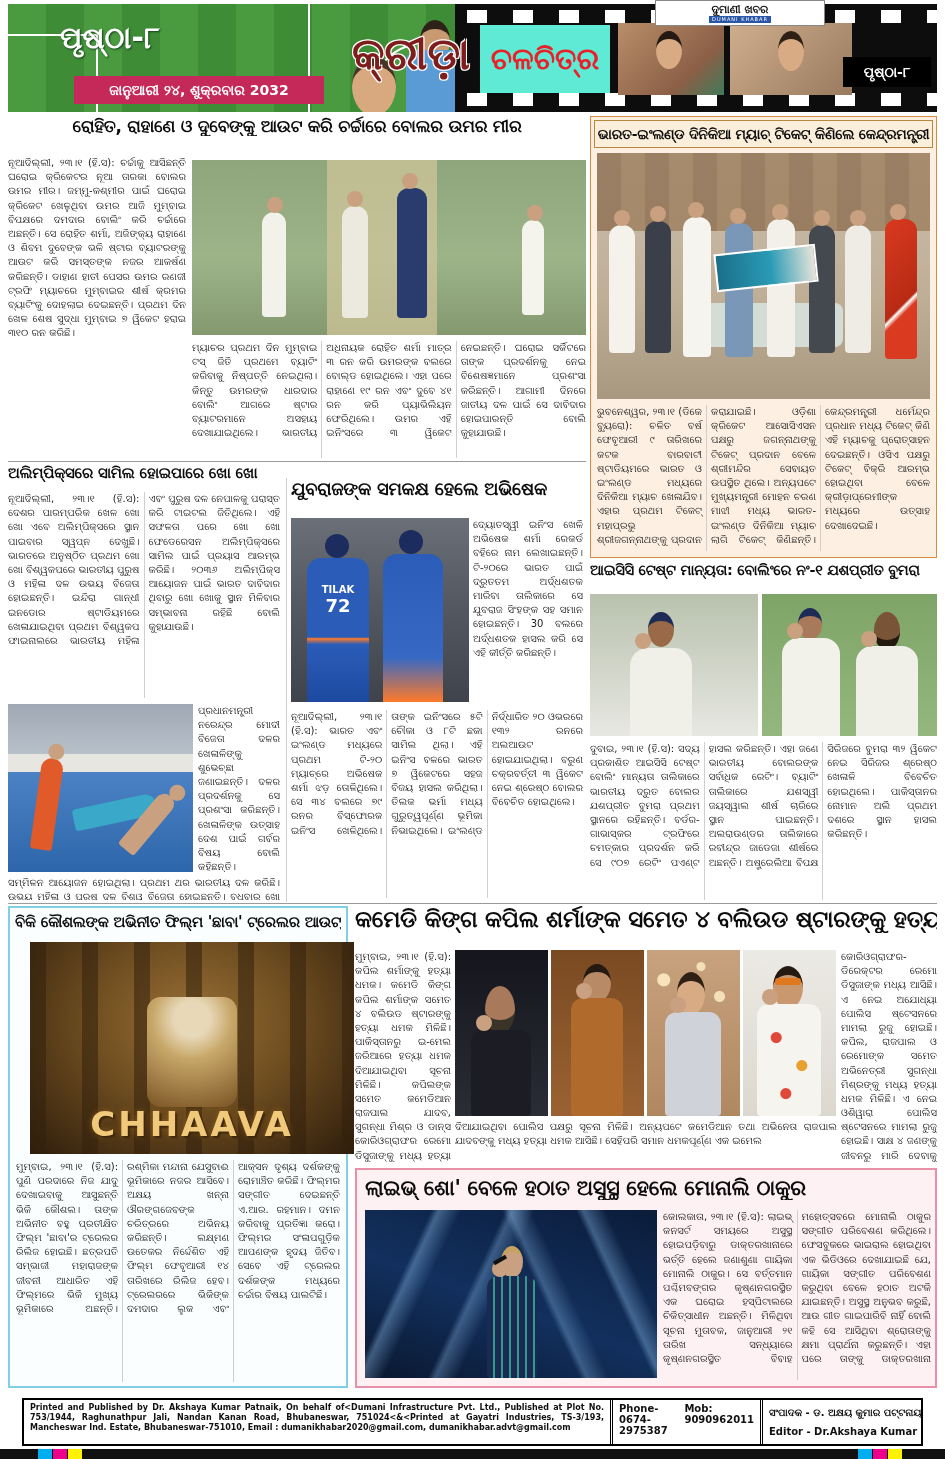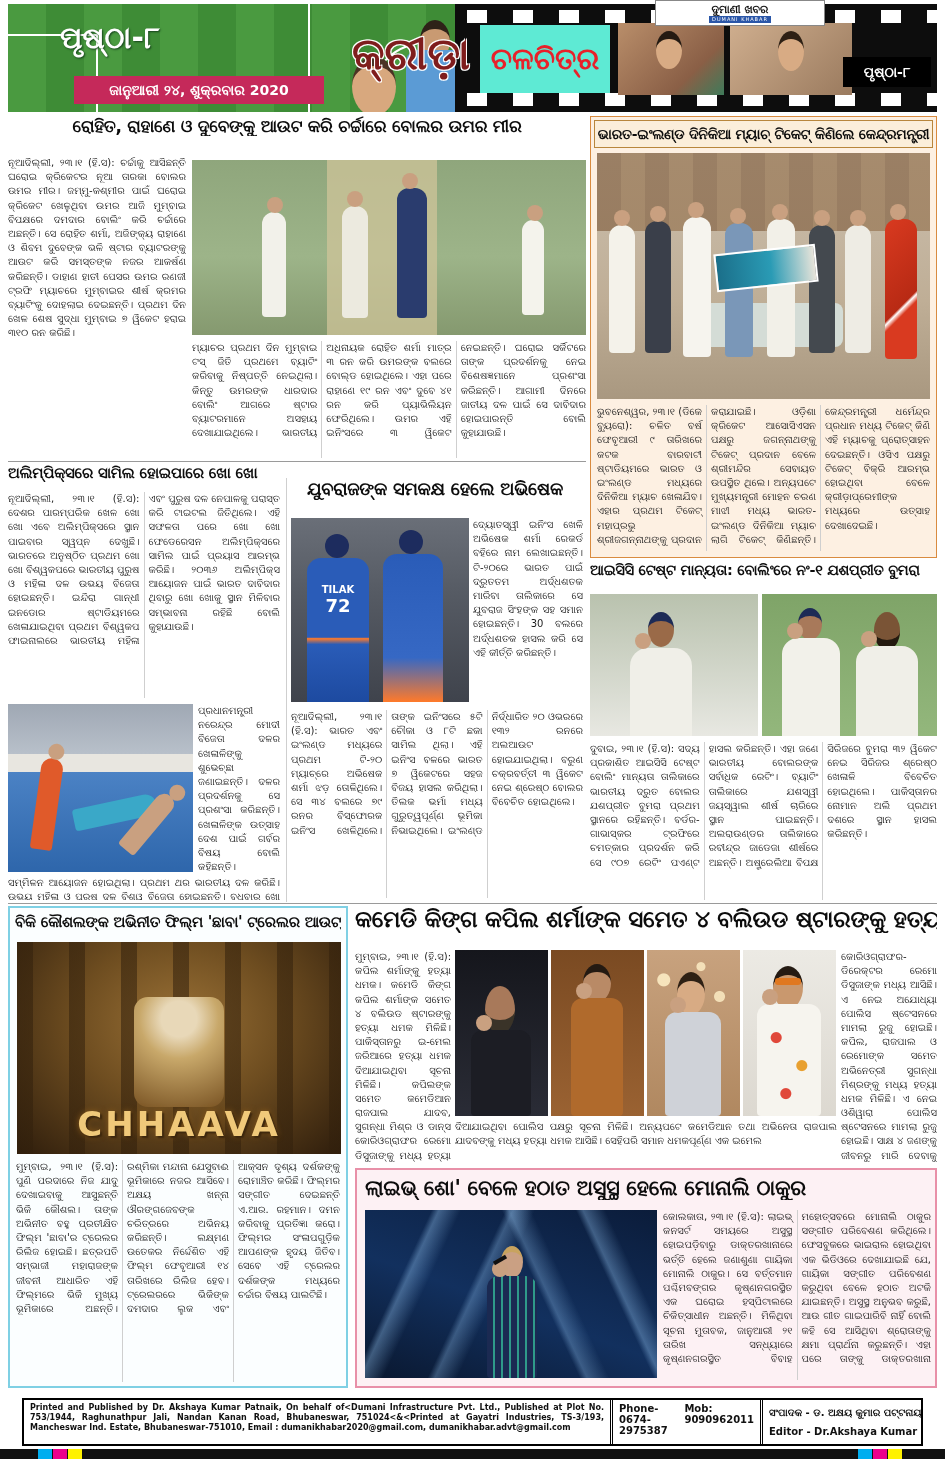--- a/index.html
+++ b/index.html
@@ -68,21 +68,21 @@
   <div class="field">
     <div class="f-circ"></div>
     <div class="f-line" style="left:300px;top:0;width:2px;height:108px;"></div>
     <div class="f-line" style="left:0;top:30px;width:90px;height:2px;"></div>
     <div class="f-line" style="left:88px;top:30px;width:2px;height:78px;"></div>
     <div class="head" style="left:344px;top:52px;width:44px;height:50px;background:#d8a87e;border-top:10px solid #4a3324;"></div>
     <div class="head" style="left:412px;top:16px;width:30px;height:32px;background:#c99a72;border-top:9px solid #2e2218;"></div>
     <div style="position:absolute;left:398px;top:46px;width:60px;height:62px;border-radius:12px 12px 0 0;background:#5b9bd5;"></div>
     <div class="page-label-left">ପୃଷ୍ଠା-୮</div>
   </div>
-  <div class="date-banner">ଜାନୁଆରୀ ୨୪, ଶୁକ୍ରବାର 2020</div>
+  <div class="date-banner">ଜାନୁଆରୀ ୨୪, ଶୁକ୍ରବାର 2032</div>
   <div class="krida">କ୍ରୀଡ଼ା</div>
 
   <div class="filmstrip">
     <div class="sprk" style="top:6px;"></div>
     <div class="sprk" style="bottom:6px;"></div>
     <div class="cine-frame">
       <span>ଚଳଚିତ୍ର</span>
     </div>
     <div class="photo" style="left:163px;top:19px;width:106px;height:72px;background:linear-gradient(135deg,#b98e6a 0%,#8a5f46 70%,#3f7a5a 100%);">
       <div class="head" style="left:38px;top:8px;width:26px;height:30px;background:#d8ab84;border-top:8px solid #241a12;"></div>
@@ -134,21 +134,21 @@
     <div class="photo" style="left:0;top:240px;width:185px;height:168px;background:linear-gradient(180deg,#9fa8b4 0%,#b8c0ca 30%,#4f86c8 32%,#2e66ab 100%);">
       <div style="position:absolute;left:0;top:50px;width:100%;height:18px;background:#e8e6e0;"></div>
       <div class="man" style="left:28px;top:54px;width:22px;height:92px;background:#e05a2a;transform:rotate(8deg);"></div>
       <div class="man" style="left:96px;top:66px;width:22px;height:84px;background:#3aa8c8;transform:rotate(78deg);"></div>
       <div class="man" style="left:130px;top:84px;width:20px;height:70px;background:#c9a080;transform:rotate(40deg);"></div>
     </div>
     <div class="body-text abs" style="left:190px;top:240px;width:82px;height:168px;">ପ୍ରଧାନମନ୍ତ୍ରୀ ନରେନ୍ଦ୍ର ମୋଦୀ ବିଜେତା ଦଳର ଖେଳାଳିଙ୍କୁ ଶୁଭେଚ୍ଛା ଜଣାଇଛନ୍ତି। ଦଳର ପ୍ରଦର୍ଶନକୁ ସେ ପ୍ରଶଂସା କରିଛନ୍ତି। ଖେଳାଳିଙ୍କ ଉତ୍ସାହ ଦେଶ ପାଇଁ ଗର୍ବର ବିଷୟ ବୋଲି କହିଛନ୍ତି।</div>
     <div class="body-text abs" style="left:0;top:412px;width:272px;height:24px;">ସମ୍ମିଳନ ଆୟୋଜନ ହୋଇଥିଲା। ପ୍ରଥମ ଥର ଭାରତୀୟ ଦଳ କରିଛି। ଉଭୟ ମହିଳା ଓ ପୁରୁଷ ଦଳ ବିଶ୍ୱ ବିଜେତା ହୋଇଛନ୍ତି। ବୁଧବାର ଖୋ ଖୋ ବିଶ୍ୱକପ ବିଜେତା ଭାରତୀୟ ପୁରୁଷ ଓ ମହିଳା ଦଳକୁ ସମ୍ବର୍ଦ୍ଧିତ କରାଯାଇଥିଲା।</div>
   </div>
 
-  <div class="abs" style="left:286px;top:478px;width:300px;height:424px;border-left:1px solid #cfcfcf;padding-left:20px;box-sizing:border-box;">
+  <div class="abs" style="left:286px;top:478px;width:300px;height:424px;border-left:1px solid #cfcfcf;padding-left:4px;box-sizing:border-box;">
     <div class="headline" style="font-size:18px;width:296px;">ଯୁବରାଜଙ୍କ ସମକକ୍ଷ ହେଲେ ଅଭିଷେକ</div>
     <div class="photo" style="left:4px;top:40px;width:178px;height:184px;background:linear-gradient(180deg,#6a6f78 0%,#565b64 40%,#3f434c 100%);">
       <div class="head" style="left:34px;top:16px;width:24px;height:24px;background:#1d2c5e;"></div>
       <div style="position:absolute;left:16px;top:40px;width:62px;height:144px;border-radius:14px 14px 0 0;background:linear-gradient(180deg,#2a5cb8 0%,#2a5cb8 55%,#ff7a2a 56%,#2a5cb8 60%,#1d4aa0 100%);">
         <div style="text-align:center;color:#fff;font-size:10px;font-weight:bold;margin-top:26px;">TILAK</div>
         <div style="text-align:center;color:#fff;font-size:18px;font-weight:bold;">72</div>
       </div>
       <div class="head" style="left:108px;top:12px;width:24px;height:24px;background:#1d2c5e;"></div>
       <div style="position:absolute;left:92px;top:36px;width:60px;height:148px;border-radius:14px 14px 0 0;background:linear-gradient(180deg,#2a5cb8 0%,#3668c4 70%,#ff7a2a 100%);"></div>
     </div>
@@ -166,21 +166,21 @@
       <div class="head" style="left:36px;top:14px;width:24px;height:24px;background:#a8795a;border-top:8px solid #1d2b56;"></div>
       <div class="man" style="left:20px;top:44px;width:58px;height:98px;background:#f2f1ea;border-radius:16px 16px 0 0;"></div>
       <div class="head" style="left:112px;top:18px;width:26px;height:28px;background:#7a5436;border-bottom:10px solid #241a10;"></div>
       <div class="man" style="left:94px;top:52px;width:62px;height:90px;background:#f0efe8;border-radius:16px 16px 0 0;"></div>
     </div>
     <div class="body-text cols3 abs" style="left:0;top:180px;width:347px;height:158px;">ଦୁବାଇ, ୨୩।୧ (ହି.ସ): ସଦ୍ୟ ପ୍ରକାଶିତ ଆଇସିସି ଟେଷ୍ଟ ବୋଲିଂ ମାନ୍ୟତା ତାଲିକାରେ ଭାରତୀୟ ଦ୍ରୁତ ବୋଲର ଯଶପ୍ରୀତ ବୁମରା ପ୍ରଥମ ସ୍ଥାନରେ ରହିଛନ୍ତି। ବର୍ଡର-ଗାଭାସ୍କର ଟ୍ରଫିରେ ଚମତ୍କାର ପ୍ରଦର୍ଶନ କରି ସେ ୯୦୭ ରେଟିଂ ପଏଣ୍ଟ ହାସଲ କରିଛନ୍ତି। ଏହା ଜଣେ ଭାରତୀୟ ବୋଲରଙ୍କ ସର୍ବାଧିକ ରେଟିଂ। ବ୍ୟାଟିଂ ତାଲିକାରେ ଯଶସ୍ୱୀ ଜୟସ୍ୱାଲ ଶୀର୍ଷ ଚାରିରେ ସ୍ଥାନ ପାଇଛନ୍ତି। ଅଲରାଉଣ୍ଡର ତାଲିକାରେ ରବୀନ୍ଦ୍ର ଜାଡେଜା ଶୀର୍ଷରେ ଅଛନ୍ତି। ଅଷ୍ଟ୍ରେଲିଆ ବିପକ୍ଷ ସିରିଜରେ ବୁମରା ୩୨ ୱିକେଟ ନେଇ ସିରିଜର ଶ୍ରେଷ୍ଠ ଖେଳାଳି ବିବେଚିତ ହୋଇଥିଲେ। ପାକିସ୍ତାନର ନୋମାନ ଅଲି ପ୍ରଥମ ଦଶରେ ସ୍ଥାନ ହାସଲ କରିଛନ୍ତି।</div>
   </div>
 
   <div class="blue-box">
     <div class="headline" style="font-size:15px;margin:5px 5px 0 5px;">ବିକି କୌଶଲଙ୍କ ଅଭିନୀତ ଫିଲ୍ମ 'ଛାବା' ଟ୍ରେଲର ଆଉଟ୍</div>
-    <div class="photo poster" style="left:7px;top:34px;width:324px;height:212px;">
+    <div class="photo poster" style="left:20px;top:34px;width:324px;height:212px;">
       <div class="cols-bg"></div>
       <div class="seat"></div>
       <div class="poster-title">CHHAAVA</div>
     </div>
     <div class="body-text cols3" style="position:absolute;left:6px;top:252px;width:324px;height:222px;">ମୁମ୍ବାଇ, ୨୩।୧ (ହି.ସ): ପୁଣି ପରଦାରେ ନିଜ ଯାଦୁ ଦେଖାଇବାକୁ ଆସୁଛନ୍ତି ଭିକି କୌଶଲ। ତାଙ୍କ ଅଭିନୀତ ବହୁ ପ୍ରତୀକ୍ଷିତ ଫିଲ୍ମ 'ଛାବା'ର ଟ୍ରେଲର ରିଲିଜ ହୋଇଛି। ଛତ୍ରପତି ସମ୍ଭାଜୀ ମହାରାଜଙ୍କ ଜୀବନୀ ଆଧାରିତ ଏହି ଫିଲ୍ମରେ ଭିକି ମୁଖ୍ୟ ଭୂମିକାରେ ଅଛନ୍ତି। ରଶ୍ମିକା ମନ୍ଦାନା ଯେସୁବାଈ ଭୂମିକାରେ ନଜର ଆସିବେ। ଅକ୍ଷୟ ଖନ୍ନା ଔରଙ୍ଗଜେବଙ୍କ ଚରିତ୍ରରେ ଅଭିନୟ କରିଛନ୍ତି। ଲକ୍ଷ୍ମଣ ଉତେକର ନିର୍ଦ୍ଦେଶିତ ଏହି ଫିଲ୍ମ ଫେବୃଆରୀ ୧୪ ତାରିଖରେ ରିଲିଜ ହେବ। ଟ୍ରେଲରରେ ଭିକିଙ୍କ ଦମଦାର ଲୁକ ଏବଂ ଆକ୍ସନ ଦୃଶ୍ୟ ଦର୍ଶକଙ୍କୁ ରୋମାଞ୍ଚିତ କରିଛି। ଫିଲ୍ମର ସଙ୍ଗୀତ ଦେଇଛନ୍ତି ଏ.ଆର. ରହମାନ। ଦମନ କରିବାକୁ ପ୍ରତିଜ୍ଞା କରୋ। ଫିଲ୍ମର ସଂଳାପଗୁଡ଼ିକ ଆପଣଙ୍କ ହୃଦୟ ଜିତିବ। ସେବେ ଏହି ଟ୍ରେଲର ଦର୍ଶକଙ୍କ ମଧ୍ୟରେ ଚର୍ଚ୍ଚାର ବିଷୟ ପାଲଟିଛି।</div>
   </div>
 
   <div class="abs" style="left:355px;top:906px;width:582px;height:258px;">
     <div class="headline" style="font-size:23px;width:582px;">କମେଡି କିଙ୍ଗ କପିଲ ଶର୍ମାଙ୍କ ସମେତ ୪ ବଲିଉଡ ଷ୍ଟାରଙ୍କୁ ହତ୍ୟା ଧମକ</div>
     <div class="body-text abs" style="left:0;top:44px;width:96px;height:212px;">ମୁମ୍ବାଇ, ୨୩।୧ (ହି.ସ): କପିଲ ଶର୍ମାଙ୍କୁ ହତ୍ୟା ଧମକ। କମେଡି କିଙ୍ଗ କପିଲ ଶର୍ମାଙ୍କ ସମେତ ୪ ବଲିଉଡ ଷ୍ଟାରଙ୍କୁ ହତ୍ୟା ଧମକ ମିଳିଛି। ପାକିସ୍ତାନରୁ ଇ-ମେଲ ଜରିଆରେ ହତ୍ୟା ଧମକ ଦିଆଯାଇଥିବା ସୂଚନା ମିଳିଛି। କପିଲଙ୍କ ସମେତ କମେଡିଆନ ରାଜପାଲ ଯାଦବ, ସୁଗନ୍ଧା ମିଶ୍ର ଓ ଡାନ୍ସ କୋରିଓଗ୍ରାଫର ରେମୋ ଡିସୁଜାଙ୍କୁ ମଧ୍ୟ ହତ୍ୟା ଧମକ ଆସିଥିବା ଖବର ମିଳିଛି। ଅଭିଯୋଗ ପରେ ପୋଲିସ ତଦନ୍ତ ଆରମ୍ଭ କରିଛି। କମେଡି କିଙ୍ଗ କପିଲ ଶର୍ମାଙ୍କୁ ଏକ ଇ-ମେଲ ଆସିଥିଲା। ସେଥିରେ ତାଙ୍କୁ ଓ ତାଙ୍କ ପରିବାର, ସମର୍ଥକଙ୍କୁ ହତ୍ୟା ଧମକ</div>

